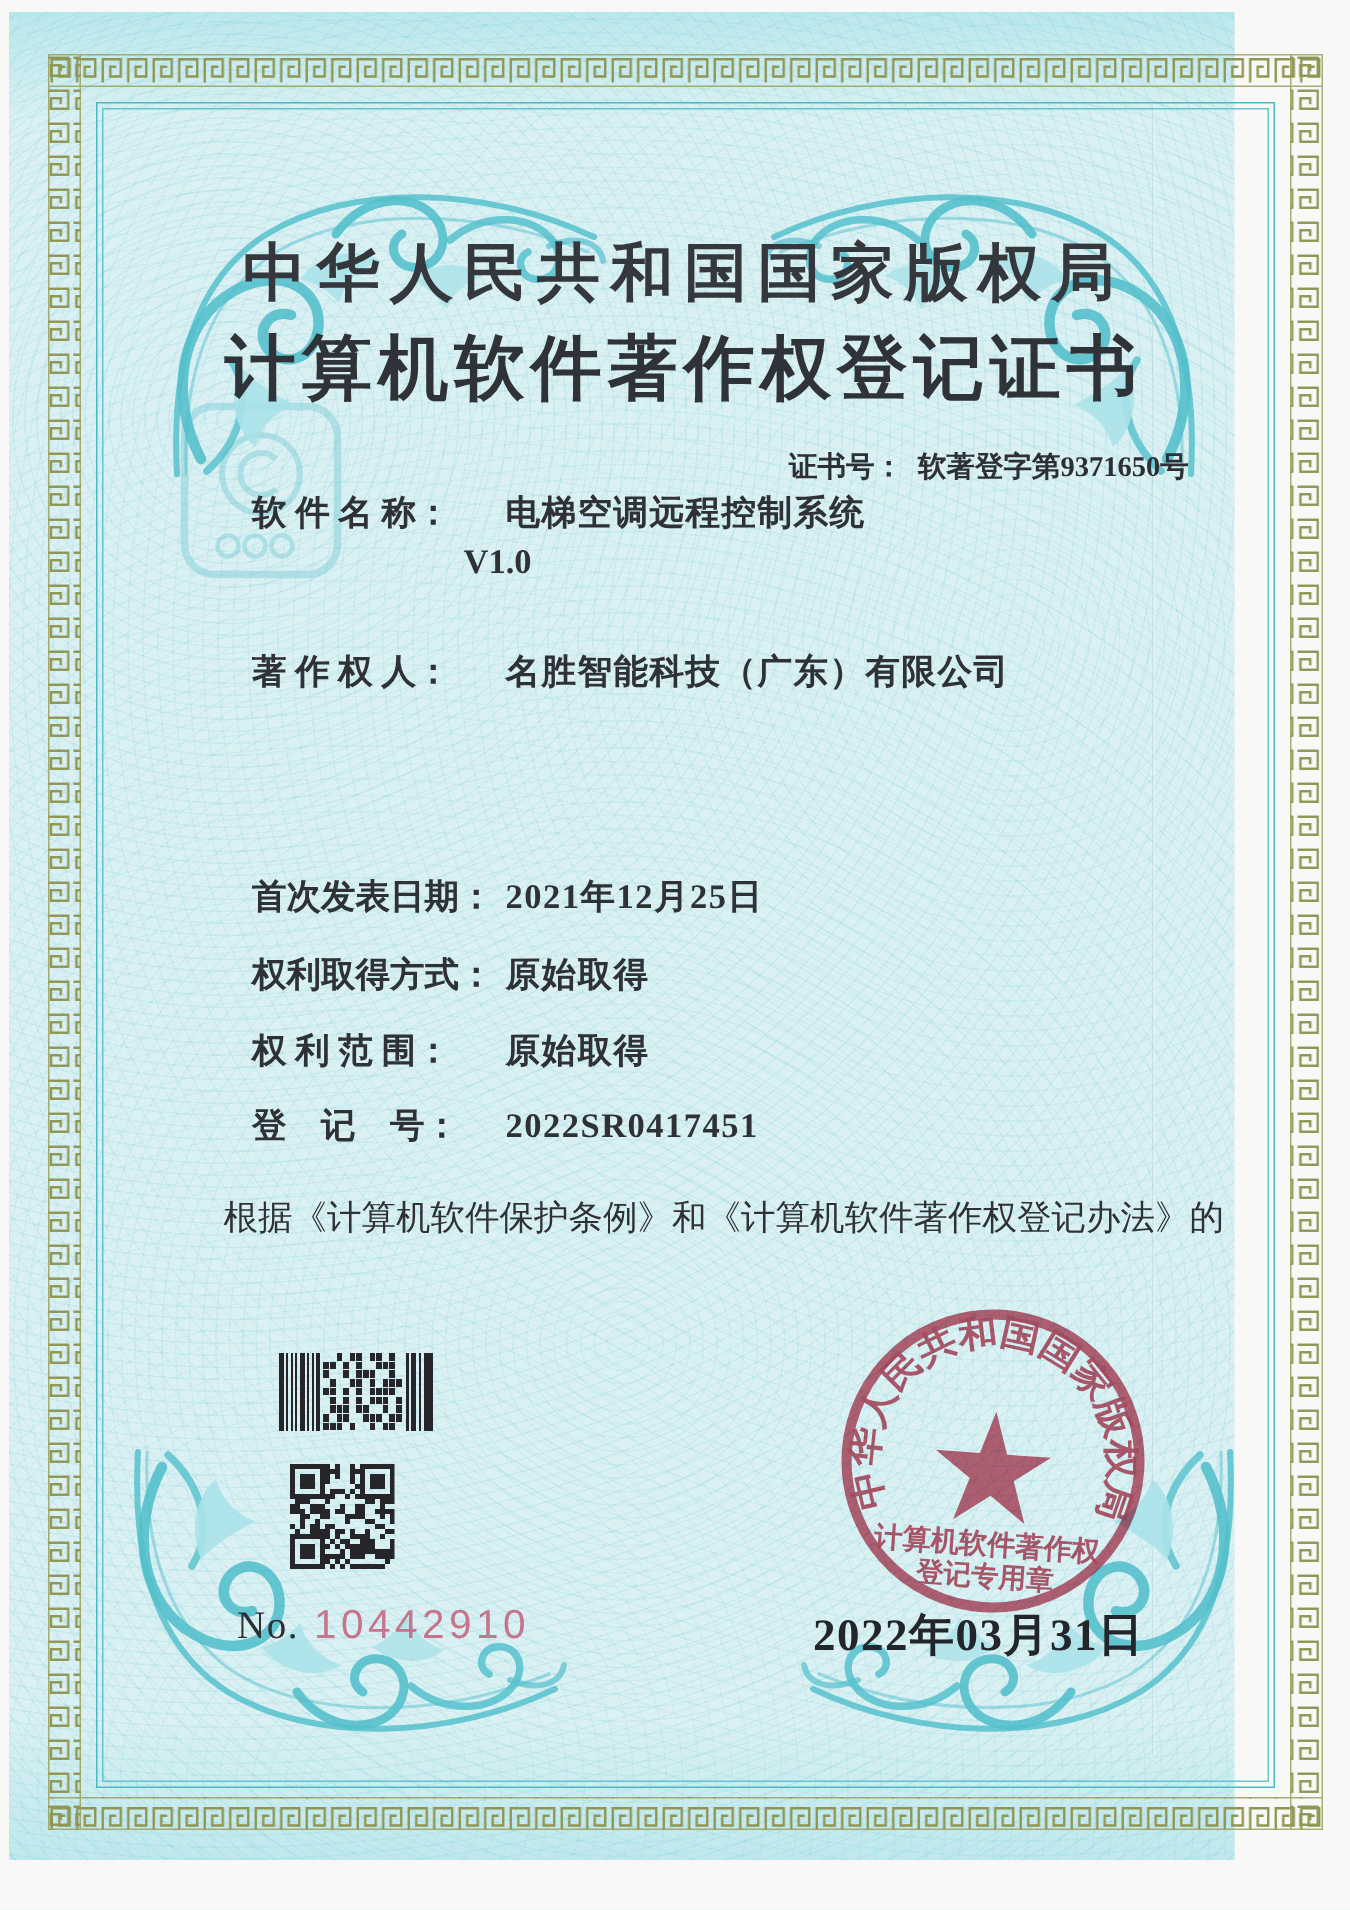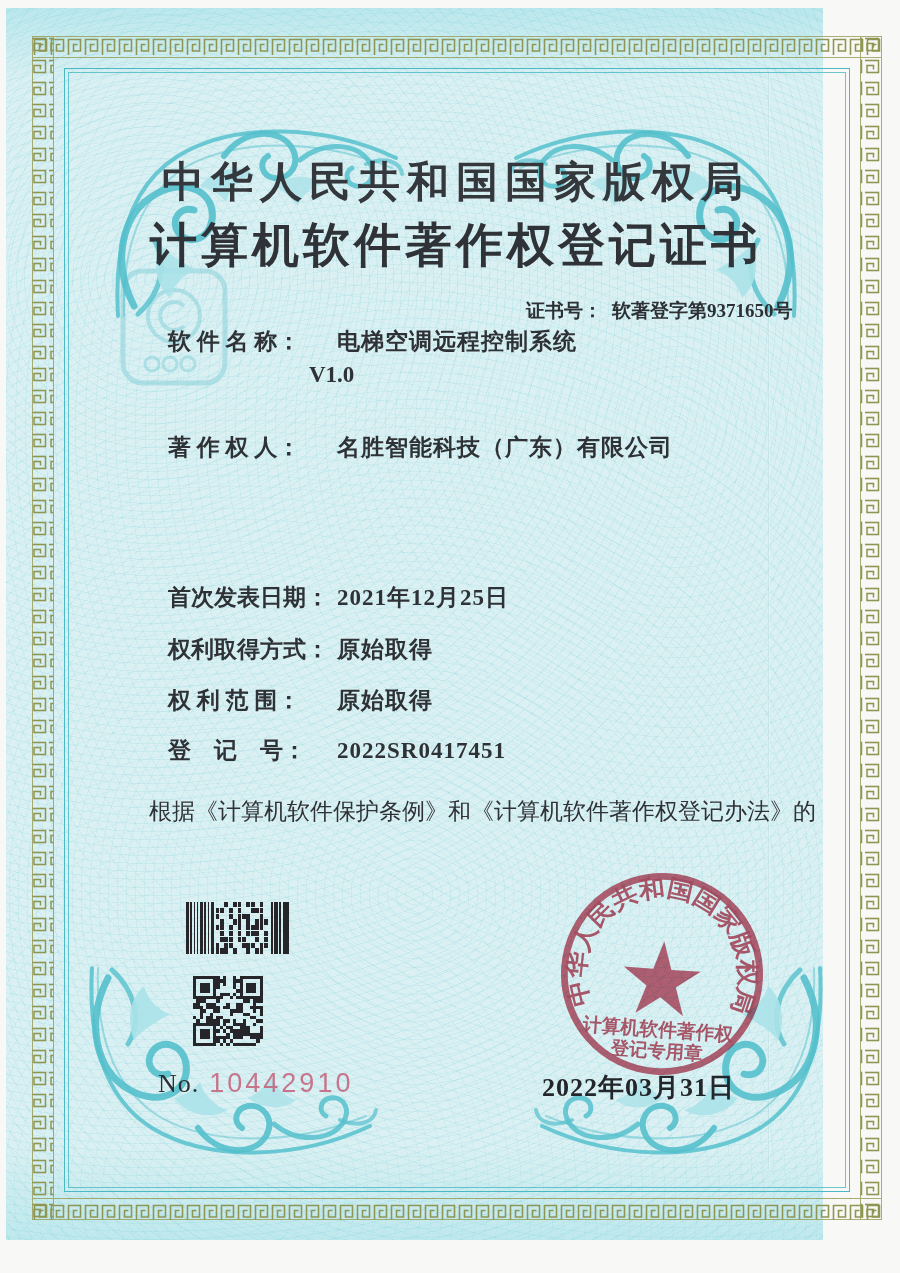--- a/index.html
+++ b/index.html
@@ -43,21 +43,21 @@
   .certno .lbl{margin-right:10px;}
   .frow{left:114px;font-size:23px;font-weight:700;padding-left:48px;}
   .frow .flabel{display:inline-block;width:162px;}
   .frow .fvalue{display:inline-block;margin-left:7px;letter-spacing:1px;}
   .vline2{left:283px;font-size:23px;font-weight:700;margin-left:20px;}
   .statement{left:97px;width:712px;font-size:23px;font-weight:400;color:#2e3136;}
   .serial{left:152px;top:1060px;font-size:26px;}
   .serial .no-lbl{color:#2c2f34;letter-spacing:1px;}
   .serial .no-num{font-family:Liberation Sans, sans-serif;font-size:27px;color:#c4607a;
     letter-spacing:3px;margin-left:10px;opacity:.85;}
-  .issue-date{left:536px;top:1062px;font-size:26px;font-weight:700;letter-spacing:1px;color:#22262b;}
+  .issue-date{left:536px;top:1062px;font-size:30px;font-weight:700;letter-spacing:1px;color:#22262b;}
   
   .barcode{position:absolute;left:180px;top:894px;width:124px;height:52px;z-index:5;}
   .qrcode{position:absolute;left:187px;top:968px;width:70px;height:70px;z-index:5;}
   .seal{position:absolute;left:540px;top:850px;width:232px;height:232px;z-index:6;
     mix-blend-mode:multiply;}
   svg text{font-family:"Liberation Serif","DejaVu Serif",serif;}
 </style>
 </head>
 <body>
 

